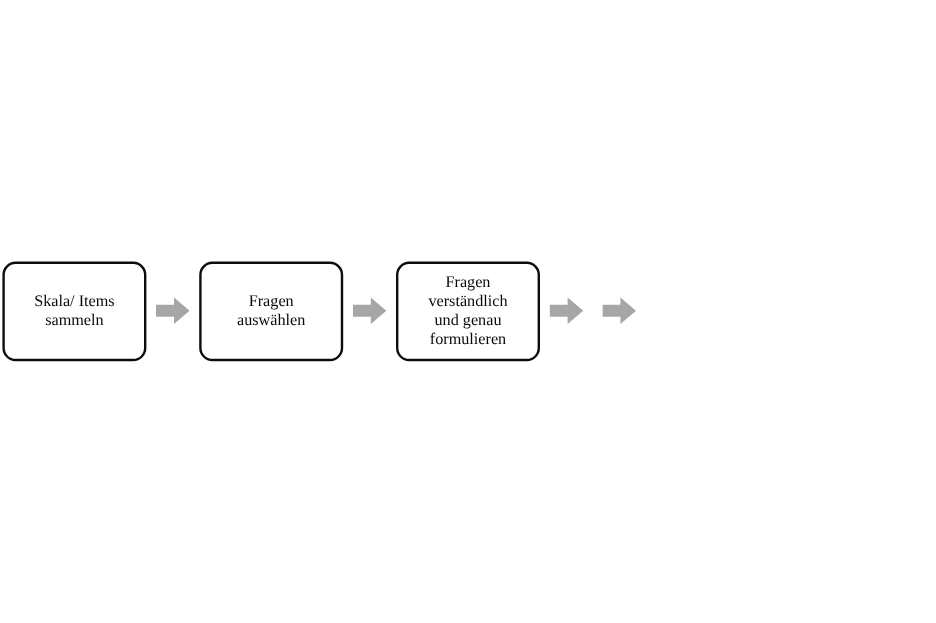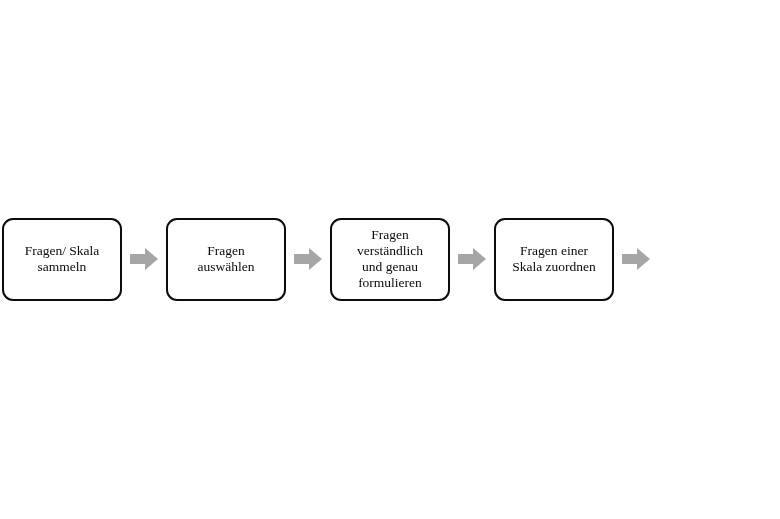--- a/index.html
+++ b/index.html
@@ -74,21 +74,21 @@
 </head>
 <body>
 
 <div id="canvas">
 
   <div class="flow-row">
 
     <div class="spacer-left"></div>
 
     <div class="step-box">
-      <span class="step-label">Fragen/ Skala
+      <span class="step-label">Skala/ Items
 sammeln</span>
     </div>
 
     <div class="arrow-wrap">
       <svg class="block-arrow" viewBox="0 0 28 24" aria-hidden="true">
         <path d="M0 7 L15 7 L15 1 L28 12 L15 23 L15 17 L0 17 Z" fill="#a6a6a6"></path>
       </svg>
     </div>
 
     <div class="step-box">
@@ -108,24 +108,20 @@
 und genau
 formulieren</span>
     </div>
 
     <div class="arrow-wrap">
       <svg class="block-arrow" viewBox="0 0 28 24" aria-hidden="true">
         <path d="M0 7 L15 7 L15 1 L28 12 L15 23 L15 17 L0 17 Z" fill="#a6a6a6"></path>
       </svg>
     </div>
 
-    <div class="step-box">
-      <span class="step-label">Fragen einer
-Skala zuordnen</span>
-    </div>
 
     <div class="arrow-wrap">
       <svg class="block-arrow" viewBox="0 0 28 24" aria-hidden="true">
         <path d="M0 7 L15 7 L15 1 L28 12 L15 23 L15 17 L0 17 Z" fill="#a6a6a6"></path>
       </svg>
     </div>
 
 
   </div>
 

